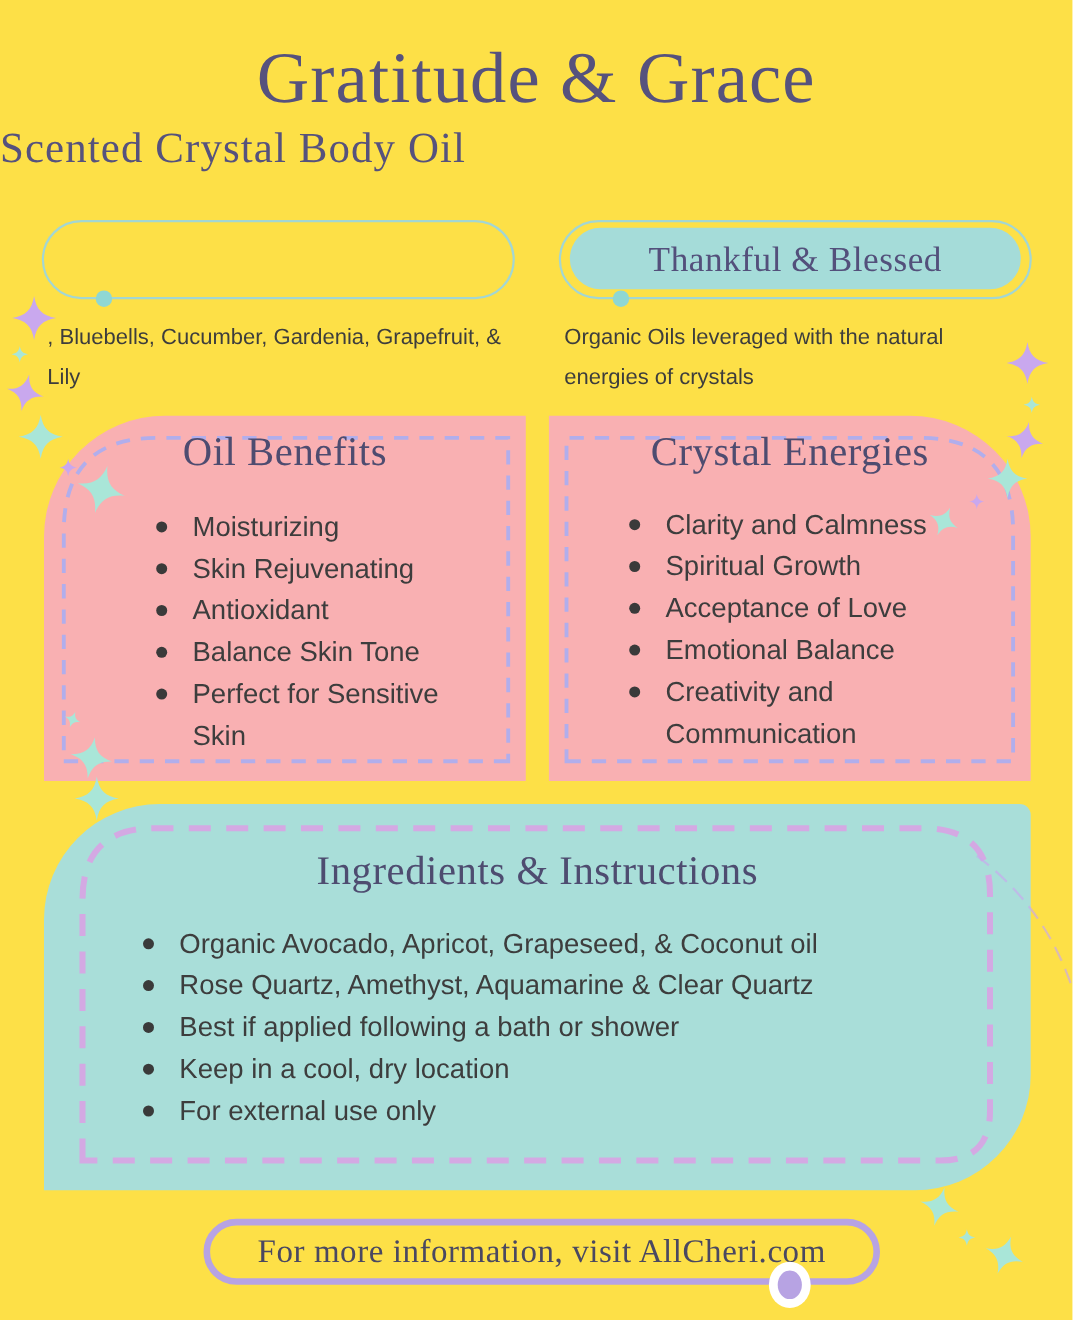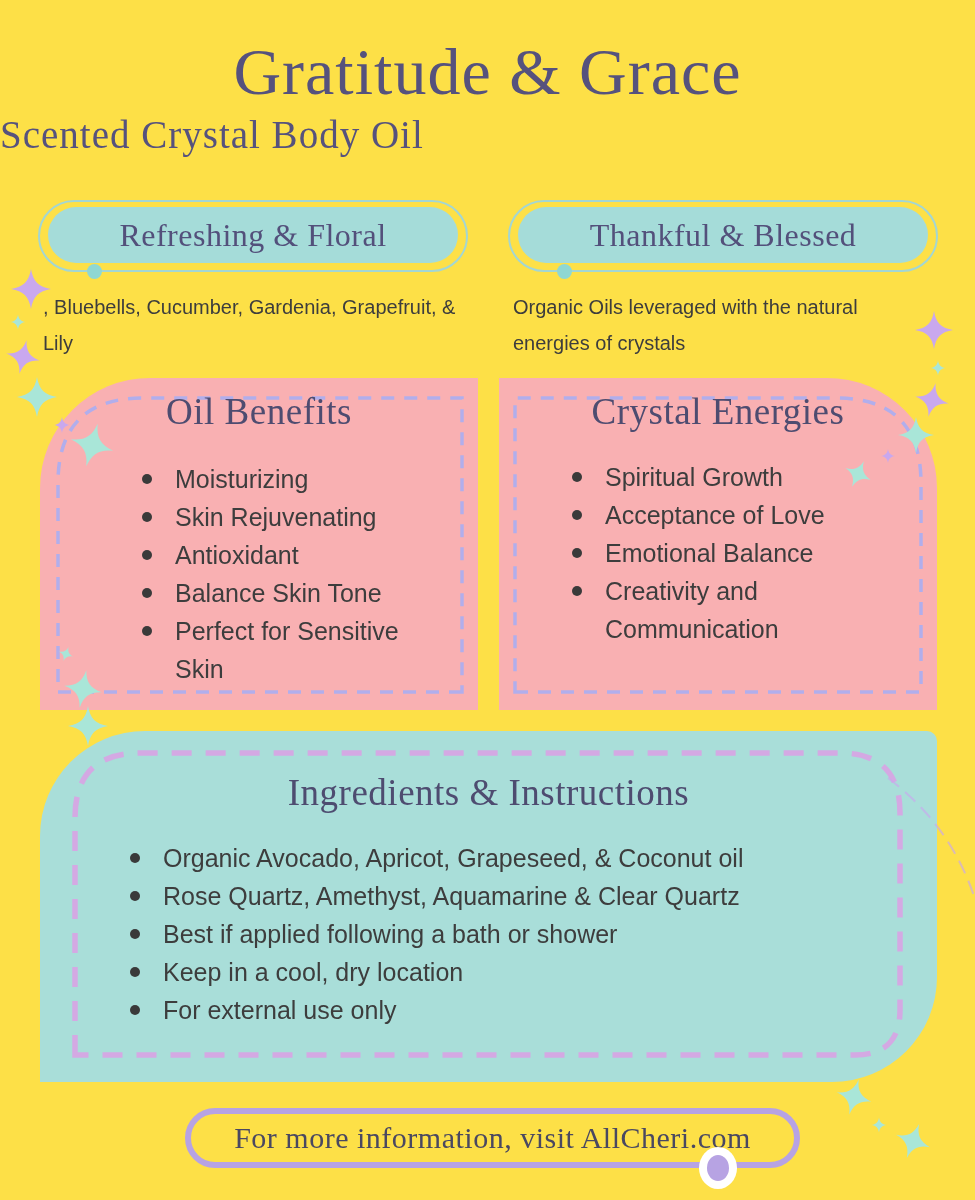--- a/index.html
+++ b/index.html
@@ -77,21 +77,20 @@
 </style>
 </head>
 <body>
 
 <div class="poster">
 
   <h1 class="title display">Gratitude &amp; Grace</h1>
   <div class="subtitle display">Scented Crystal Body Oil</div>
 
   <div class="pill-outline pill-left">
-    <div class="pill-fill">Refreshing &amp; Floral</div>
     <span class="pill-dot"></span>
   </div>
   <div class="pill-outline pill-right">
     <div class="pill-fill">Thankful &amp; Blessed</div>
     <span class="pill-dot"></span>
   </div>
 
   <div class="desc desc-left">, Bluebells, Cucumber, Gardenia, Grapefruit, &amp; Lily</div>
   <div class="desc desc-right">Organic Oils leveraged with the natural energies of crystals</div>
 
@@ -108,20 +107,21 @@
       <li>Perfect for Sensitive Skin</li>
     </ul>
   </section>
 
   <section class="card pink-card card-right">
     <svg class="dash-svg" viewBox="0 0 438 332">
       <path class="pink-dash" d="M 16 314 L 422 314 L 422 105 Q 422 20 337 20 L 16 20 Z"></path>
     </svg>
     <h3 class="card-heading">Crystal Energies</h3>
     <ul class="bullets bullets-crystal">
+      <li>Clarity and Calmness</li>
       <li>Spiritual Growth</li>
       <li>Acceptance of Love</li>
       <li>Emotional Balance</li>
       <li>Creativity and Communication</li>
     </ul>
   </section>
 
   <section class="card teal-card">
     <svg class="dash-svg" viewBox="0 0 897 351">
       <path class="teal-dash" d="M 35 324 L 35 87 Q 35 22 100 22 L 800 22 Q 860 22 860 82 L 860 279 Q 860 324 815 324 Z"></path>

